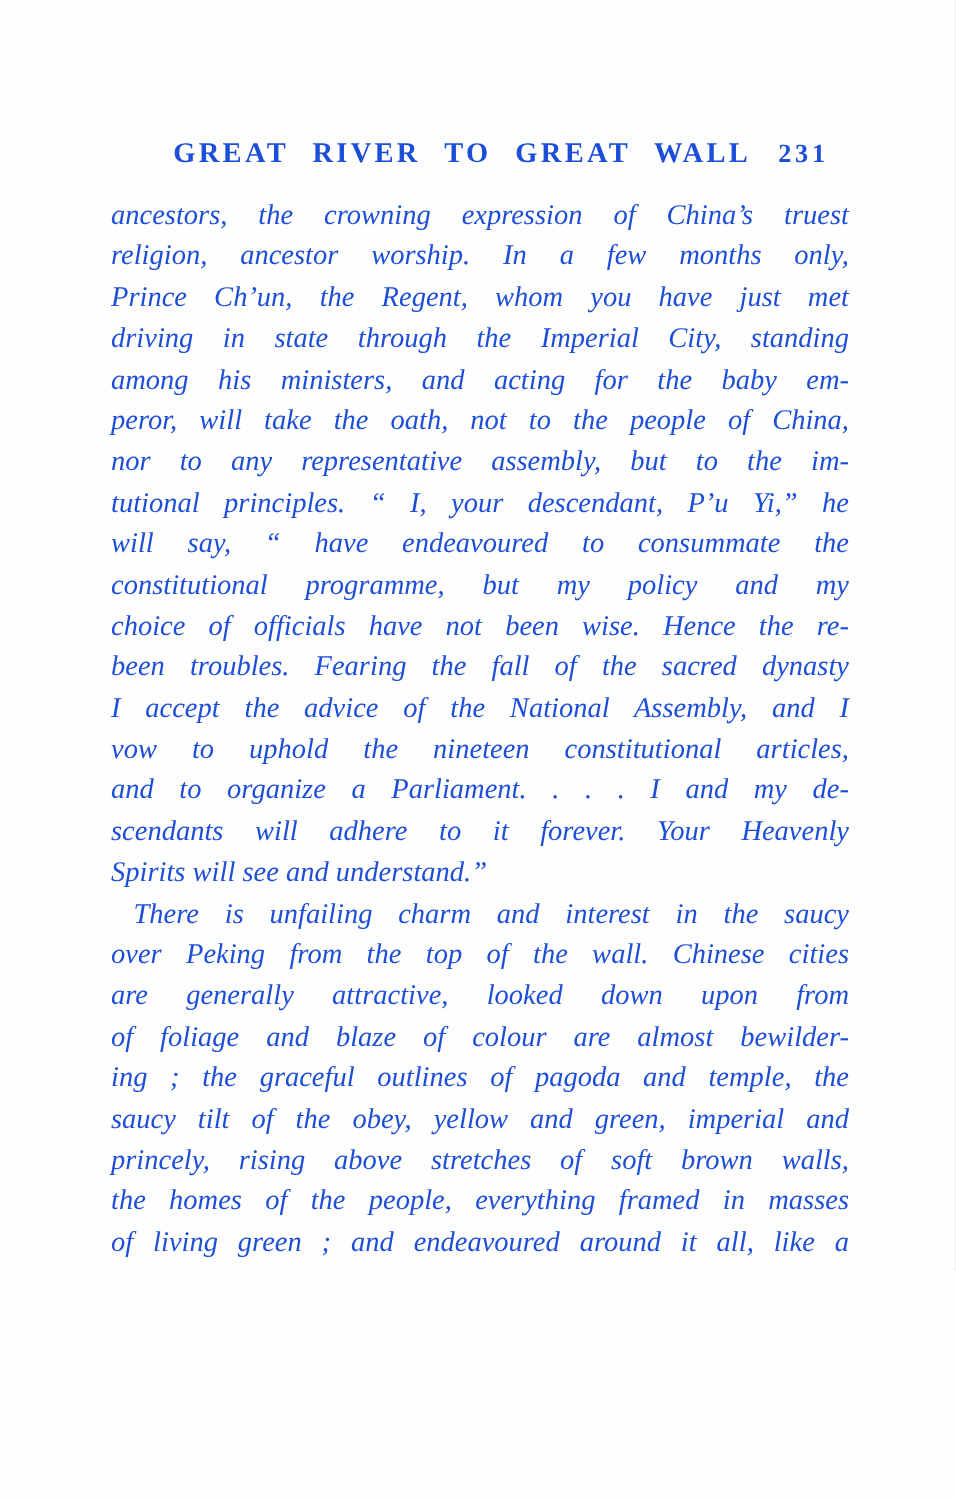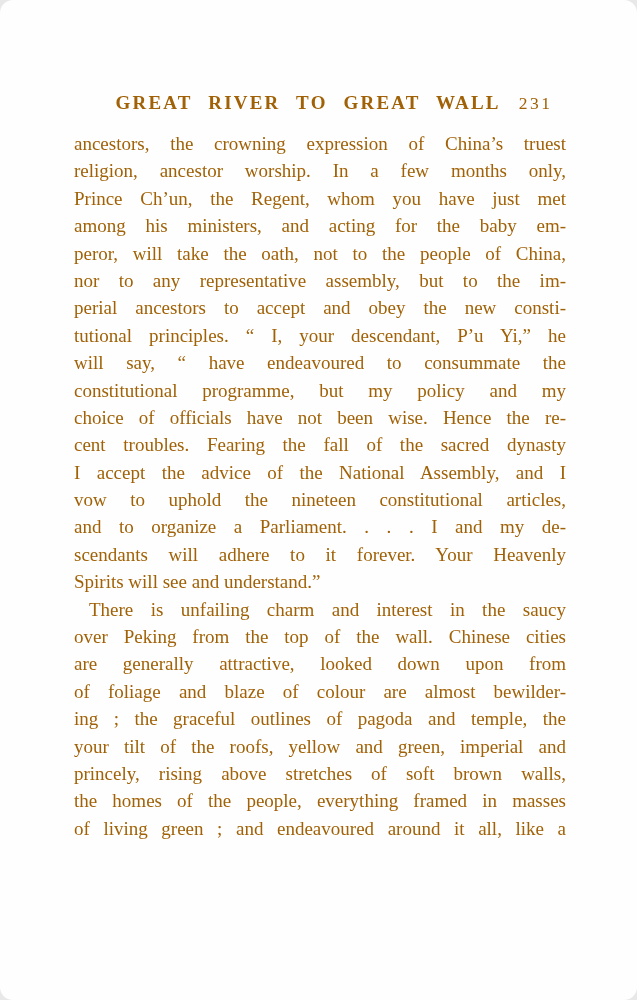--- a/index.html
+++ b/index.html
@@ -6,24 +6,23 @@
     margin: 0;
     padding: 0;
     background: #e8e8e8;
   }
   .page {
     position: relative;
     width: 637px;
     height: 1000px;
     margin: 0 auto;
     background: #fefefe;
-    color: #a16207;
+    color: #1d4ed8;
     font-family: "Liberation Serif", "DejaVu Serif", serif;
     overflow: hidden;
-    border-radius: 13px;
   }
   .running-header {
     position: absolute;
     top: 92px;
     left: 74px;
     width: 492px;
     display: flex;
     justify-content: center;
     align-items: baseline;
     padding-left: 28px;
@@ -31,32 +30,33 @@
   }
   .running-header .header-title {
     font-size: 19px;
     font-weight: bold;
     letter-spacing: 2.2px;
     word-spacing: 9px;
     white-space: nowrap;
   }
   .running-header .header-page-number {
     font-size: 17.5px;
-    font-weight: normal;
+    font-weight: bold;
     letter-spacing: 2.5px;
     margin-left: 18px;
     font-variant-numeric: oldstyle-nums;
   }
   .text-body {
     position: absolute;
     top: 130px;
     left: 74px;
     width: 492px;
     font-size: 19px;
     line-height: 27.4px;
+    font-style: italic;
   }
   .line {
     text-align: justify;
     text-align-last: justify;
     white-space: normal;
     height: 27.4px;
     overflow: visible;
   }
   .line.align-left {
     text-align: center;
@@ -73,38 +73,38 @@
 
   <div class="running-header">
     <span class="header-title">GREAT RIVER TO GREAT WALL</span>
     <span class="header-page-number">231</span>
   </div>
 
   <div class="text-body">
       <div class="line">ancestors, the crowning expression of China’s truest</div>
       <div class="line">religion, ancestor worship.  In a few months only,</div>
       <div class="line">Prince Ch’un, the Regent, whom you have just met</div>
+      <div class="line">driving in state through the Imperial City, standing</div>
       <div class="line">among his ministers, and acting for the baby em-</div>
       <div class="line">peror, will take the oath, not to the people of China,</div>
       <div class="line">nor to any representative assembly, but to the im-</div>
-      <div class="line">perial ancestors to accept and obey the new consti-</div>
       <div class="line">tutional principles.  “ I, your descendant, P’u Yi,” he</div>
       <div class="line">will say, “ have endeavoured to consummate the</div>
       <div class="line">constitutional programme, but my policy and my</div>
       <div class="line">choice of officials have not been wise.  Hence the re-</div>
-      <div class="line">cent troubles.  Fearing the fall of the sacred dynasty</div>
+      <div class="line">been troubles.  Fearing the fall of the sacred dynasty</div>
       <div class="line">I accept the advice of the National Assembly, and I</div>
       <div class="line">vow to uphold the nineteen constitutional articles,</div>
       <div class="line">and to organize a Parliament. . . . I and my de-</div>
       <div class="line">scendants will adhere to it forever. Your Heavenly</div>
       <div class="line align-left">Spirits will see and understand.”</div>
       <div class="line indent">There is unfailing charm and interest in the saucy</div>
       <div class="line">over Peking from the top of the wall.  Chinese cities</div>
       <div class="line">are generally attractive, looked down upon from</div>
       <div class="line">of foliage and blaze of colour are almost bewilder-</div>
       <div class="line">ing ; the graceful outlines of pagoda and temple, the</div>
-      <div class="line">your tilt of the roofs, yellow and green, imperial and</div>
+      <div class="line">saucy tilt of the obey, yellow and green, imperial and</div>
       <div class="line">princely, rising above stretches of soft brown walls,</div>
       <div class="line">the homes of the people, everything framed in masses</div>
       <div class="line">of living green ; and endeavoured around it all, like a</div>
     </div>
 
 </div>
 
 </body></html>

